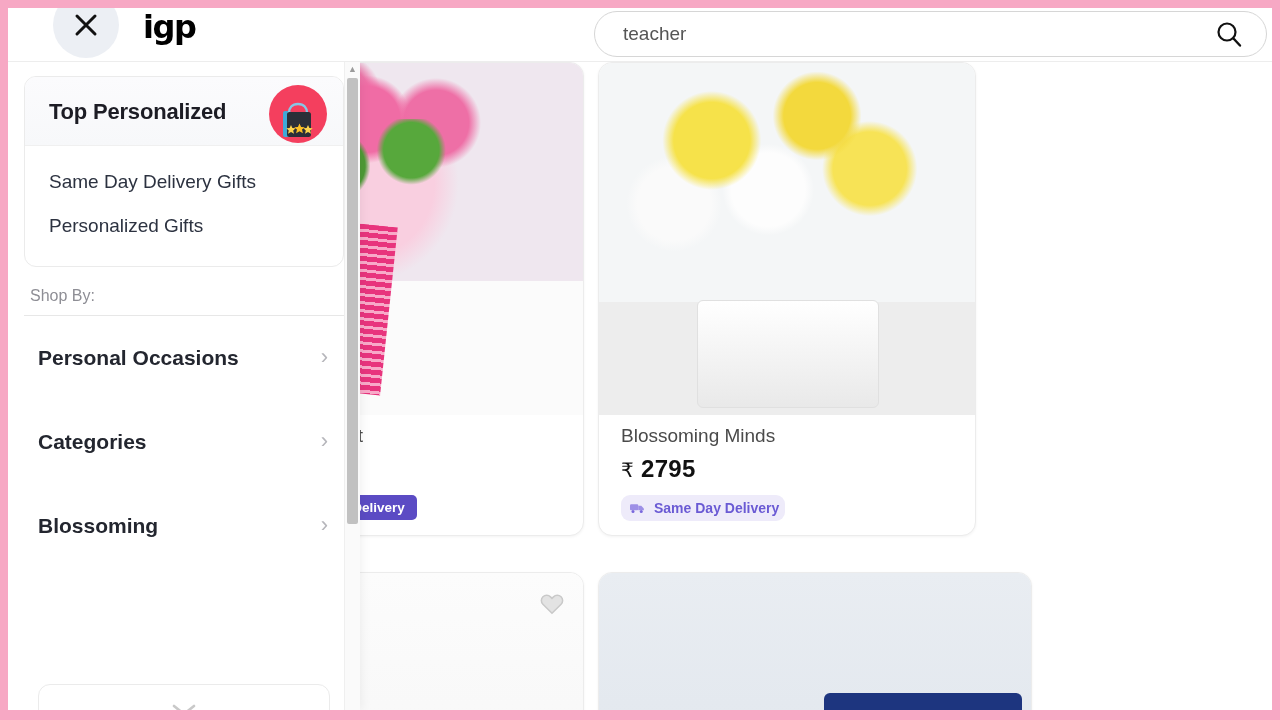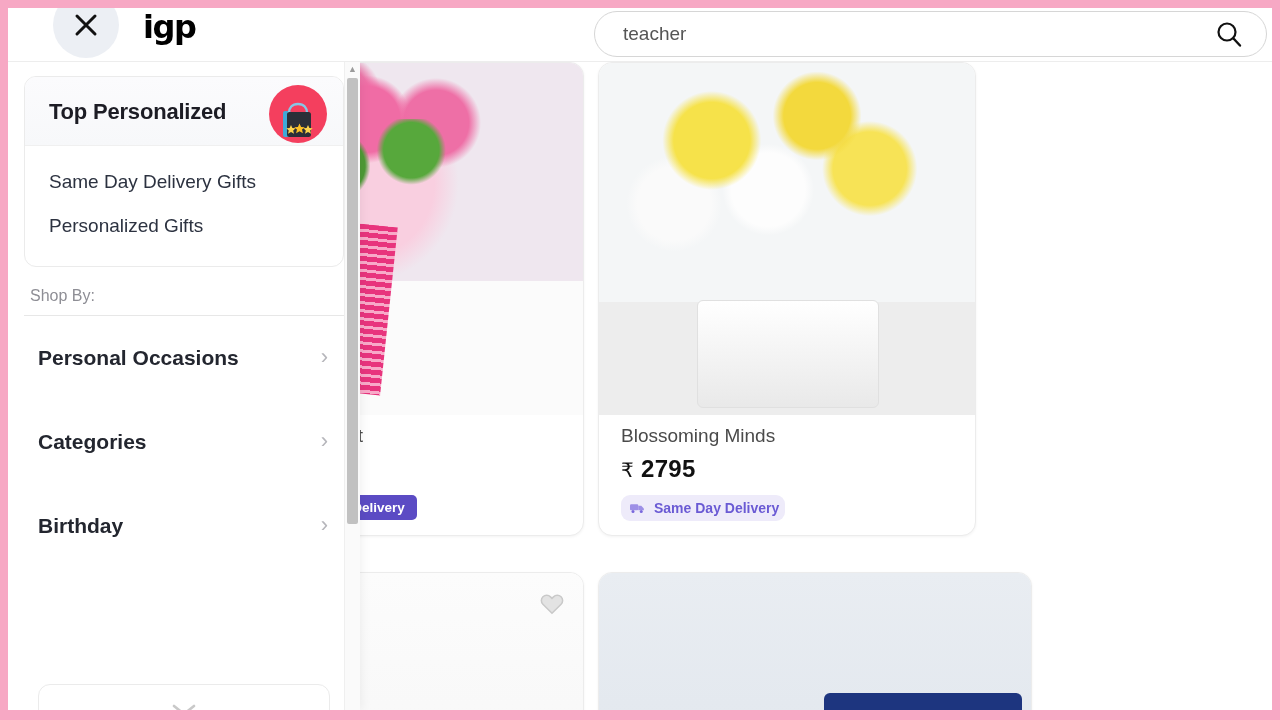--- a/index.html
+++ b/index.html
@@ -313,21 +313,21 @@
 
       <div class="nav-item">
         <span class="nav-label">Personal Occasions</span>
         <span class="chev">›</span>
       </div>
       <div class="nav-item">
         <span class="nav-label">Categories</span>
         <span class="chev">›</span>
       </div>
       <div class="nav-item">
-        <span class="nav-label">Birthday</span>
+        <span class="nav-label">Blossoming</span>
         <span class="chev">›</span>
       </div>
 
       <div class="bottom-card">
         <svg width="26" height="14" viewBox="0 0 26 14">
           <path d="M3 3l10 8 10-8" fill="none" stroke="#c9c9c9" stroke-width="2.6" stroke-linecap="round"></path>
         </svg>
       </div>
     </div>
   </div>

